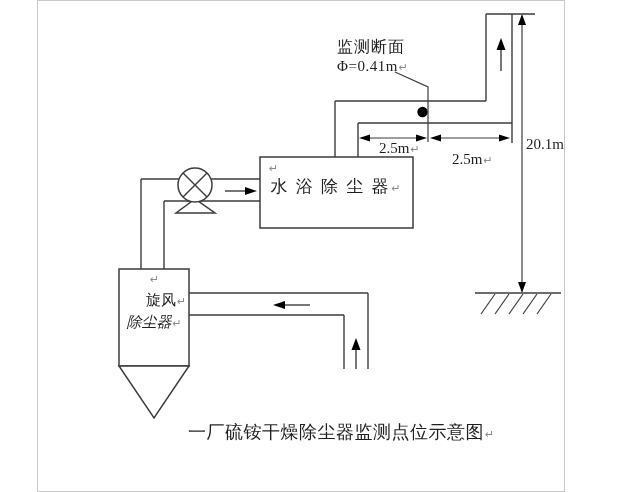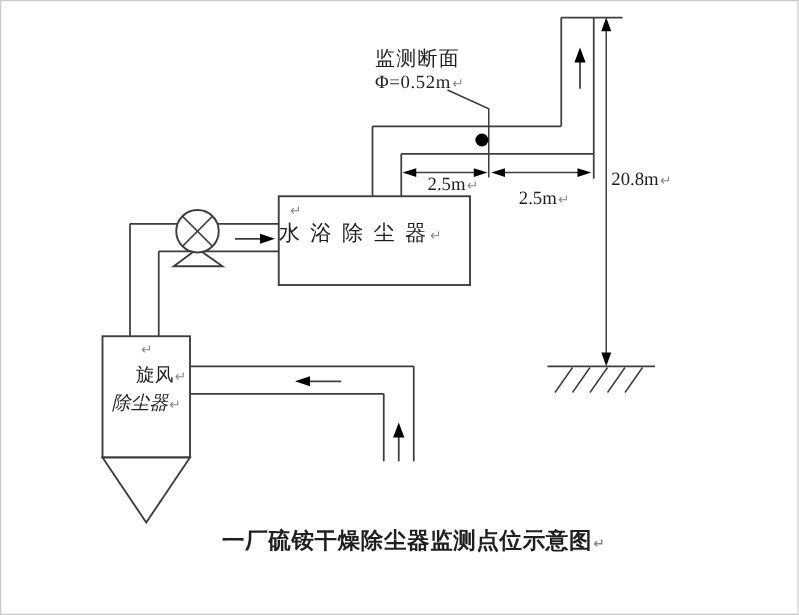--- a/index.html
+++ b/index.html
@@ -2,47 +2,48 @@
 <html style="--line: #3d3d3d; --text: #1f1f1f; --marker: #000000; --background: #ffffff; --return-mark: #8a8a8a; --border: #c9c9c9;"><head>
 <meta charset="utf-8">
 <style>
   :root{
     --line:#3d3d3d; --text:#1f1f1f; --marker:#000000;
     --background:#ffffff; --return-mark:#8a8a8a; --border:#c9c9c9;
   }
   *{margin:0;padding:0;box-sizing:border-box;}
   html,body{background:#fff;}
   .canvas{
-    position:relative;width:639px;height:492px;
+    position:relative;width:528px;height:492px;
     background:var(--background);
     border:1px solid var(--border);
     font-family:"Liberation Serif","DejaVu Serif",serif;
     color:var(--text);
     overflow:hidden;
+    margin-left:37px;
   }
   .diagram-svg{position:absolute;left:0;top:0;}
   .ln{stroke:var(--line);stroke-width:1.4;fill:none;}
   .thin{stroke:var(--line);stroke-width:1.2;fill:none;}
   .head{fill:var(--marker);stroke:none;}
   .whitebox{fill:var(--background);stroke:var(--line);stroke-width:1.5;}
   .lbl{position:absolute;white-space:nowrap;color:var(--text);}
   .ret{color:var(--return-mark);font-size:11px;font-family:"DejaVu Sans",sans-serif;margin-left:1px;}
   .mon-label{left:299px;top:36px;font-size:16px;letter-spacing:1px;}
   .mon-dia{left:299px;top:57px;font-size:15px;letter-spacing:.5px;}
   .dim-left{left:341px;top:139px;font-size:15px;}
   .dim-right{left:414px;top:150px;font-size:15px;}
   .dim-height{left:488px;top:135px;font-size:15px;}
   .waterbox-area{left:222px;top:156px;width:153px;height:71px;}
   .waterbox-ret{position:absolute;left:8px;top:5px;}
-  .waterbox-text{position:absolute;left:0;right:0;top:18px;font-size:17px;letter-spacing:2px;}
+  .waterbox-text{position:absolute;left:0;right:0;top:18px;text-align:center;font-size:17px;letter-spacing:2px;}
   .cyclone-area{left:81px;top:268px;width:70px;height:97px;text-align:center;}
   .cyclone-ret-top{position:absolute;left:0;right:0;top:4px;text-align:center;}
   .cyclone-l1{position:absolute;left:0;right:0;top:22px;font-size:15px;padding-left:24px;}
   .cyclone-l2{position:absolute;left:0;right:0;top:44px;font-size:15px;font-style:italic;}
-  .fig-title{left:150px;top:419px;width:360px;text-align:center;font-size:18px;font-weight:700;letter-spacing:.5px;}
+  .fig-title{left:150px;top:419px;width:360px;font-size:18px;font-weight:400;letter-spacing:.5px;}
 </style>
 </head>
 <body>
 
 <div class="canvas">
 
   <svg class="diagram-svg" width="639" height="492" viewBox="0 0 639 492">
 
     <g>
       <line class="ln" x1="448" y1="13" x2="448" y2="100"></line>
@@ -131,33 +132,33 @@
 
     <g>
       <line class="ln" x1="318" y1="347" x2="318" y2="368"></line>
       <polygon class="head" points="318,337 313.5,349 322.5,349"></polygon>
     </g>
   </svg>
 
   <div class="lbl mon-label">监测断面</div>
 
   <div class="lbl mon-dia">
-    <span>Φ=0.52m</span><span class="ret">↵</span>
+    <span>Φ=0.41m</span><span class="ret">↵</span>
   </div>
 
   <div class="lbl dim-left">
     <span>2.5m</span><span class="ret">↵</span>
   </div>
 
   <div class="lbl dim-right">
     <span>2.5m</span><span class="ret">↵</span>
   </div>
 
   <div class="lbl dim-height">
-    <span>20.8m</span><span class="ret">↵</span>
+    <span>20.1m</span><span class="ret">↵</span>
   </div>
 
   <div class="lbl waterbox-area">
     <span class="ret waterbox-ret">↵</span>
     <div class="waterbox-text">
       <span>水 浴 除 尘 器</span><span class="ret">↵</span>
     </div>
   </div>
 
   <div class="lbl cyclone-area">

